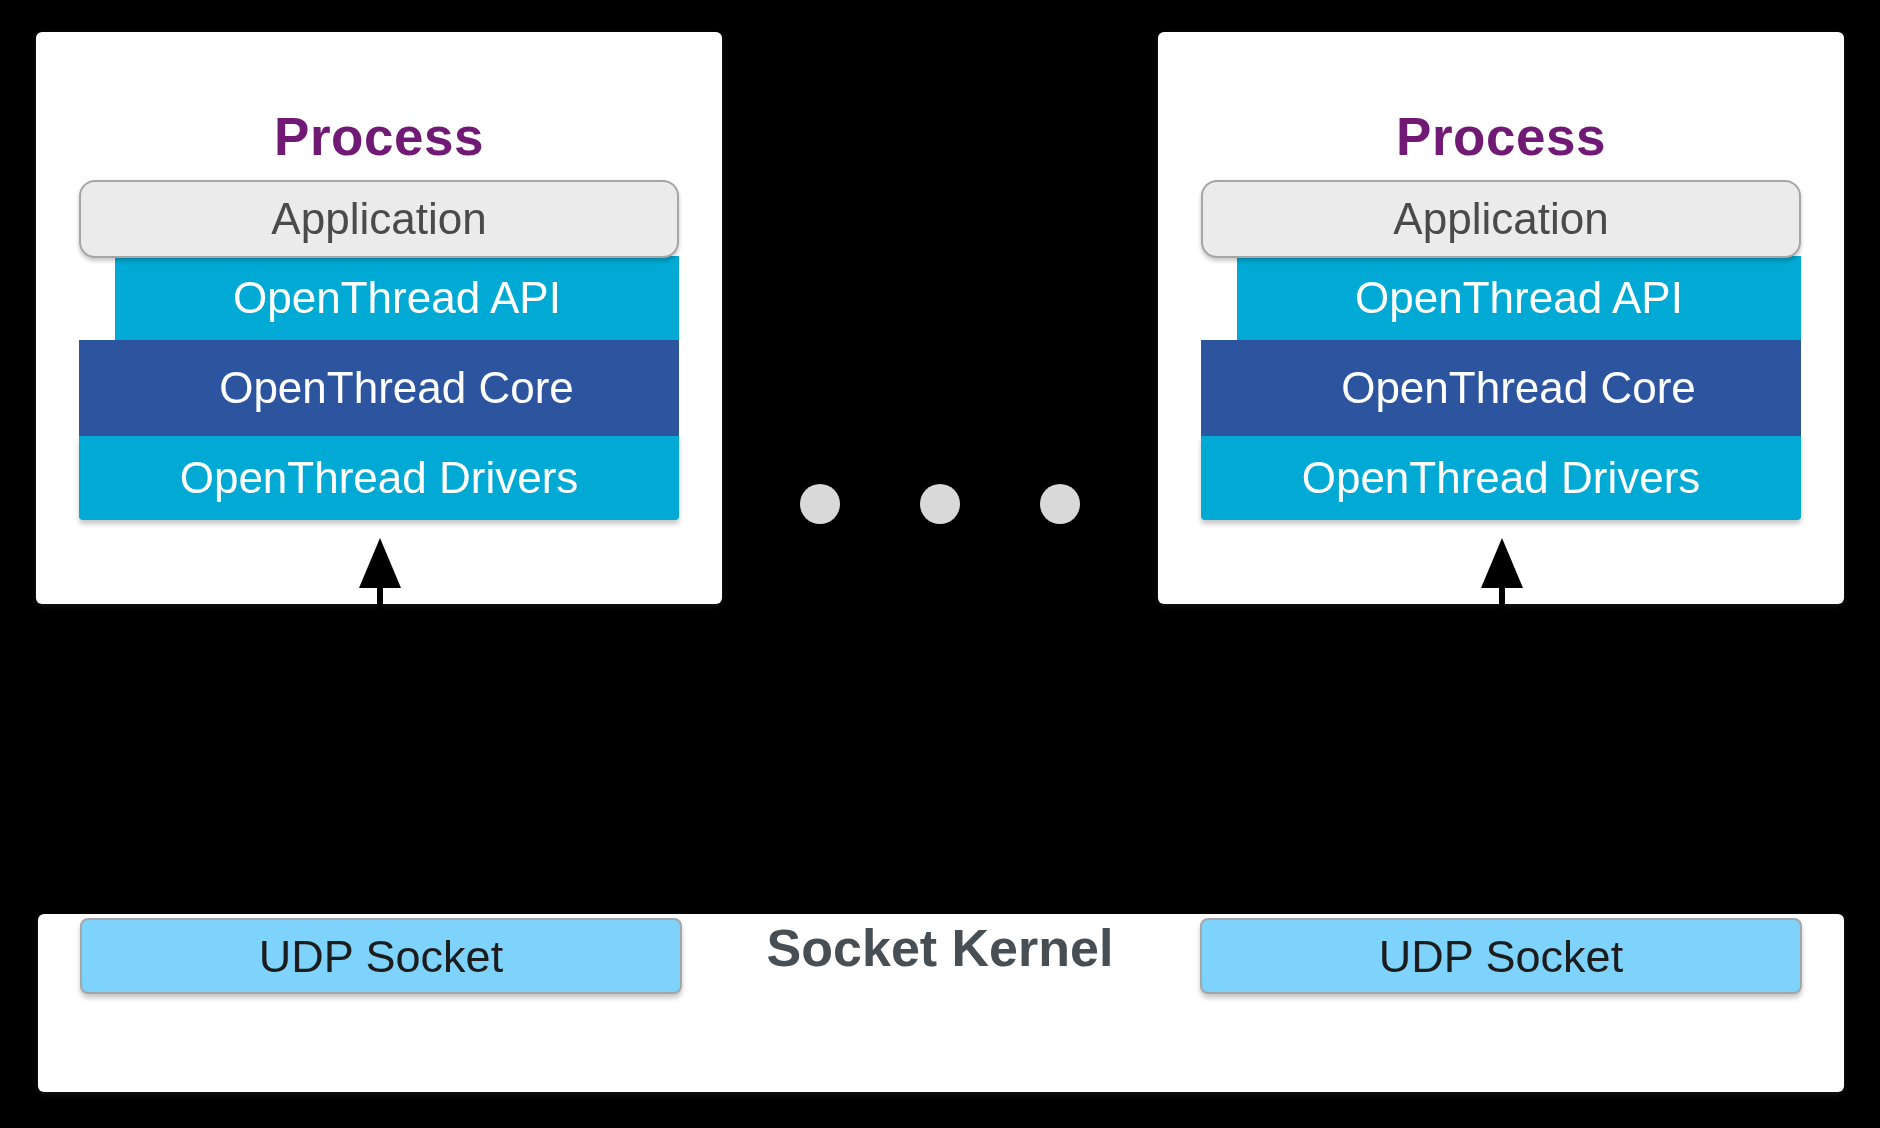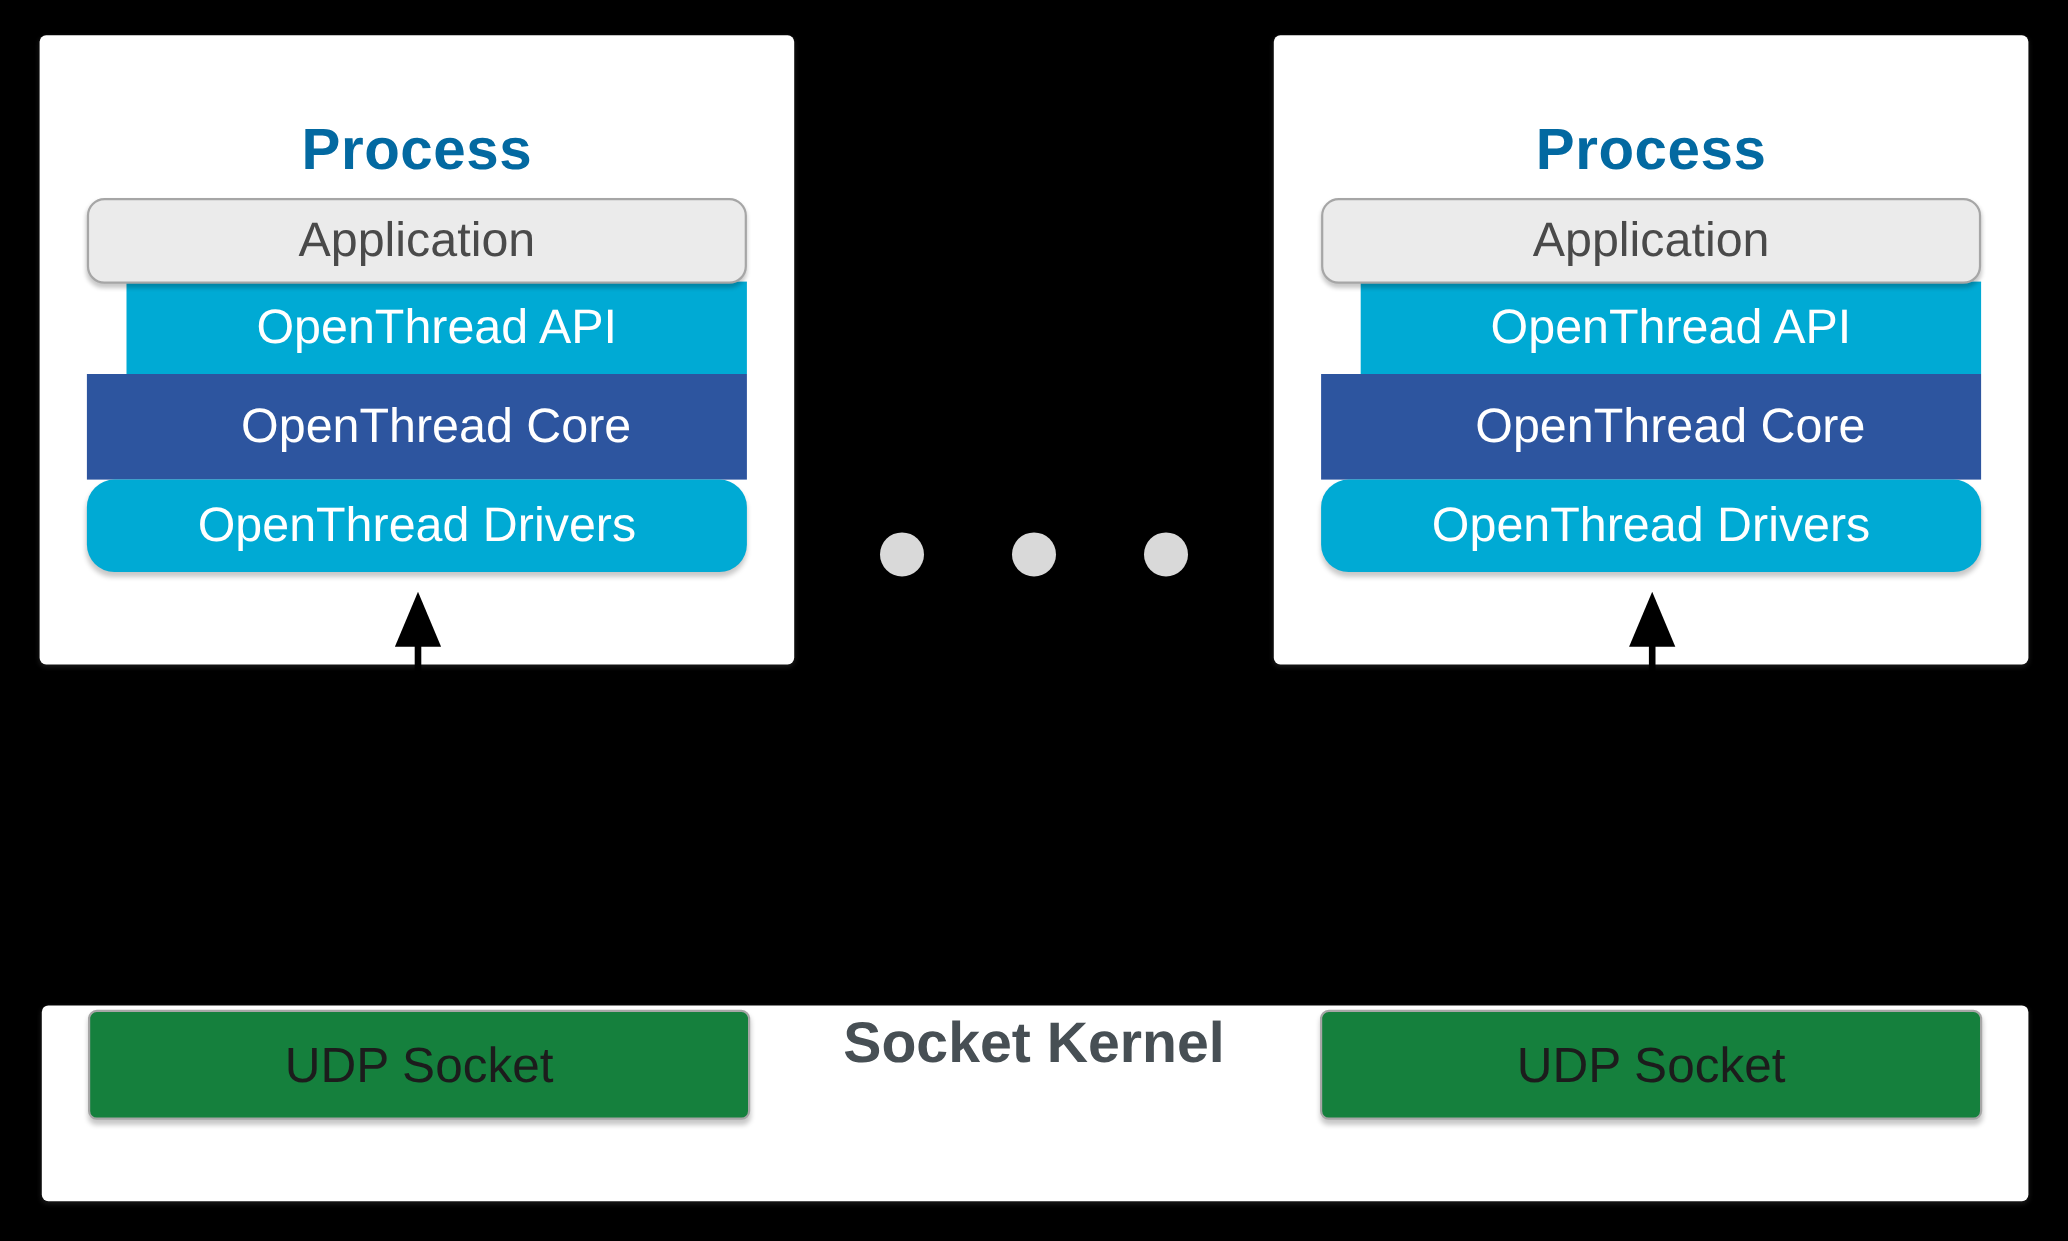--- a/index.html
+++ b/index.html
@@ -28,21 +28,21 @@
   .panel-right { left: 1158px; top: 32px; width: 686px; height: 572px; }
 
   .process-title {
     position: absolute;
     left: 0;
     right: 0;
     top: 78px;
     text-align: center;
     font-size: 53px;
     font-weight: bold;
-    color: #0369a1;
+    color: #701a75;
     letter-spacing: 0.5px;
     line-height: 1;
   }
 
   
   .layer-stack {
     position: absolute;
     left: 43px;
     top: 148px;
     width: 600px;
@@ -85,21 +85,20 @@
   }
   .layer-drivers {
     height: 84px;
     background: #00aad4;
     color: #ffffff;
     font-size: 44px;
     border-bottom-left-radius: 4px;
     border-bottom-right-radius: 4px;
     box-shadow: 0 4px 5px rgba(0,0,0,0.22);
     z-index: 2;
-    border-radius: 25px;
   }
 
   
   .up-arrow {
     position: absolute;
     width: 46px;
     height: 130px;
   }
   .arrow-left  { left: 357px;  top: 538px; }
   .arrow-right { left: 1479px; top: 538px; }
@@ -140,22 +139,22 @@
     top: 922px;
     text-align: center;
     font-size: 52px;
     font-weight: bold;
     color: #474f54;
     line-height: 1;
   }
   .socket-box {
     position: absolute;
     box-sizing: border-box;
-    height: 100px;
-    background: #15803d;
+    height: 76px;
+    background: #7dd3fc;
     border: 2px solid #a6a6a6;
     border-radius: 8px;
     display: flex;
     align-items: center;
     justify-content: center;
     font-size: 45px;
     color: #1c1c1c;
     box-shadow: 0 4px 5px rgba(0,0,0,0.22);
     line-height: 1;
   }

